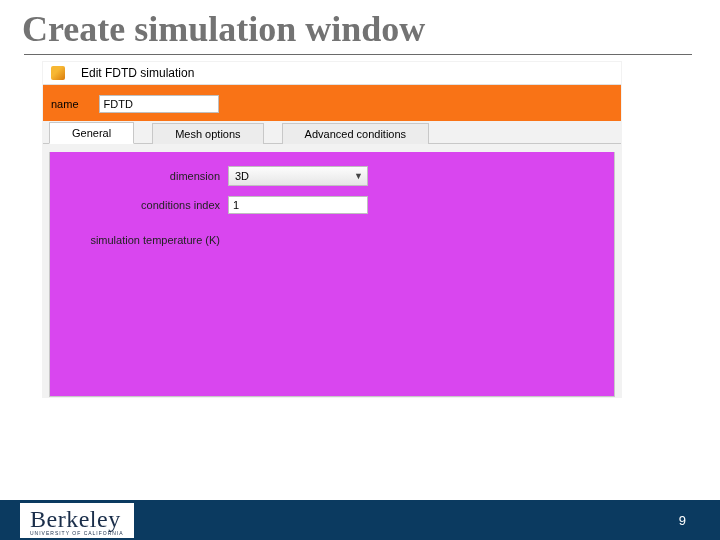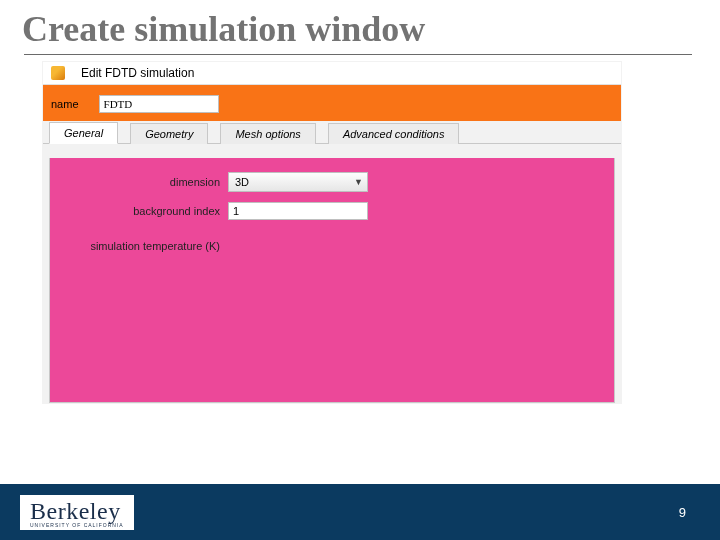--- a/index.html
+++ b/index.html
@@ -45,52 +45,50 @@
     padding: 10px 8px 8px 8px;
     font-size: 11px;
     background: #f97316;
   }
   .name-row input {
     width: 120px; height: 18px;
     font-size: 11px;
     padding: 0 4px;
     border: 1px solid #bfbfbf;
     background: #fff;
-    font-family: Liberation Serif, serif;
   }
 
   .tabs {
     display: flex;
     align-items: flex-end;
     padding: 0 6px;
     background: #f2f2f2;
     border-bottom: 1px solid #c8c8c8;
     font-size: 11px;
   }
   .tab {
-    padding: 4px 14px;
+    padding: 4px 22px;
     border: 1px solid #c8c8c8;
     border-bottom: none;
     background: #ececec;
-    margin-right: 12px;
+    margin-right: 18px;
     position: relative;
     top: 1px;
     cursor: pointer;
-    font-style: italic;
   }
   .tab.active {
     background: #fff;
     border-bottom: 1px solid #fff;
   }
 
   .panel {
-    background: #ec4899;
+    background: #d946ef;
     border: 1px solid #c8c8c8;
     border-top: none;
-    margin: 14px 6px 0 6px;
+    margin: 8px 6px 0 6px;
     padding: 14px 18px 140px 18px;
   }
 
   .field-row {
     display: flex; align-items: center;
     margin-bottom: 10px;
     font-size: 11px;
   }
   .field-row .lbl {
     width: 160px;
@@ -112,21 +110,21 @@
     display: flex; align-items: center; justify-content: space-between;
     padding: 0 4px 0 6px;
     font-size: 11px;
     cursor: pointer;
   }
   .dd-arrow { font-size: 9px; color: #444; }
 
   .footer {
     position: absolute;
     left: 0; right: 0; bottom: 0;
-    height: 56px;
+    height: 40px;
     background: #0b3a60;
     display: flex; align-items: center; justify-content: space-between;
     padding: 0 34px 0 20px;
   }
   .logo {
     display: flex; flex-direction: column; line-height: 1;
     color: #e8d9a0;
     background: #fff;
     padding: 4px 10px 2px 10px;
   }
@@ -158,37 +156,36 @@
       <span>Edit FDTD simulation</span>
     </div>
 
     <div class="name-row">
       <span>name</span>
       <input class="" type="text" value="FDTD" style="">
     </div>
 
     <div class="tabs">
       <div class="tab active">General</div>
-      <div class="tab">Geometry</div>
       <div class="tab">Mesh options</div>
       <div class="tab">Advanced conditions</div>
     </div>
 
     <div class="panel">
 
       <div class="field-row">
         <div class="lbl">dimension</div>
         <div class="dropdown">
           <span>3D</span>
           <span class="dd-arrow">▼</span>
         </div>
       </div>
 
       <div class="field-row">
-        <div class="lbl">background index</div>
+        <div class="lbl">conditions index</div>
         <input class="txt" type="text" value="1" style="">
       </div>
 
       <div class="field-row">
       </div>
 
       <div class="field-row">
         <div class="lbl">simulation temperature (K)</div>
       </div>
 

